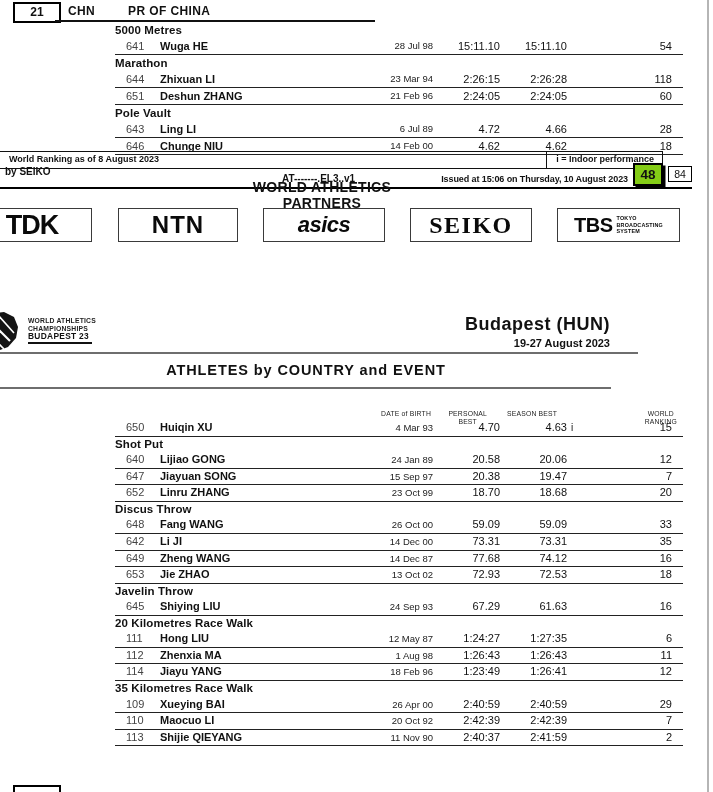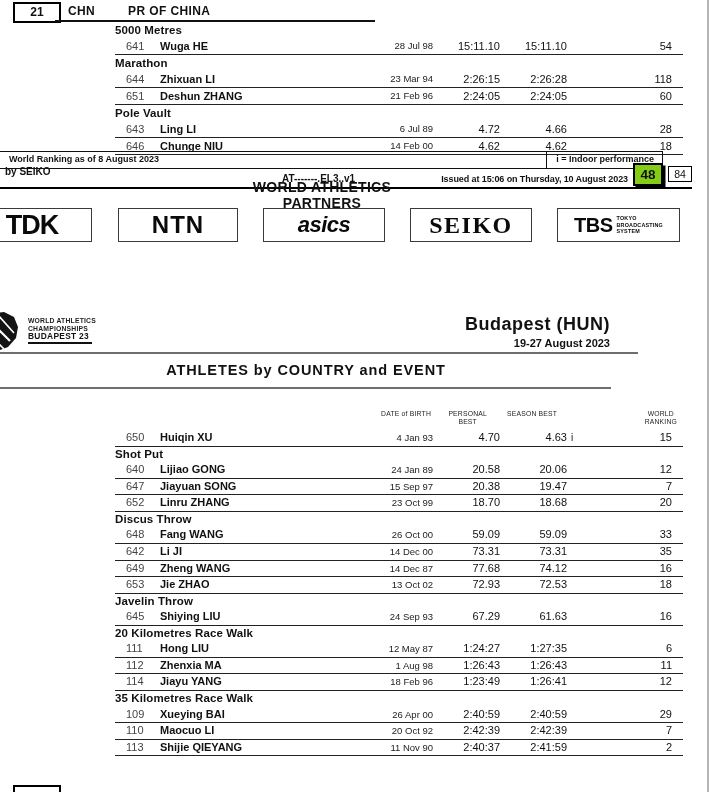--- a/index.html
+++ b/index.html
@@ -14,21 +14,21 @@
 
   
   .country-box{left:13px;top:2px;width:44px;height:17px;border:2px solid #000;
     text-align:center;font-weight:700;font-size:12px;line-height:17px;}
   .country-code{left:68px;top:4px;font-weight:700;font-size:12px;letter-spacing:.3px;}
   .country-name{left:128px;top:4px;font-weight:700;font-size:12px;letter-spacing:.4px;}
   .country-rule{left:55px;top:20px;width:320px;height:1.6px;background:#111;}
 
   .rows{left:115px;width:568px;}
   .rows-p1{top:22px;}
-  .rows-p2{top:430px;}
+  .rows-p2{top:420px;}
   .row{position:relative;}
   .rows-p1 .row{height:16px;line-height:16px;}
   .rows-p2 .row{height:15.57px;line-height:15.57px;}
   .event-row{font-weight:700;font-size:11.5px;letter-spacing:.1px;}
   .ath-row{border-bottom:1.3px solid #222;}
   .cell{position:absolute;white-space:nowrap;font-size:11px;}
   .cell.bib{left:11px;width:30px;font-weight:400;color:#444;}
   .cell.name{left:45px;font-weight:700;}
   .cell.dob{right:250px;text-align:left;font-size:9.5px;color:#222;}
   .cell.pb{right:183px;text-align:right;}
@@ -215,21 +215,21 @@
   <div class="ch-rank">
     <span>WORLD</span><br>
     <span>RANKING</span>
   </div>
 </div>
 
 <div class="abs rows rows-p2" id="rows-p2">
     <div class="row ath-row">
       <span class="cell bib">650</span>
       <span class="cell name">Huiqin XU</span>
-      <span class="cell dob">4 Jan 93</span>
+      <span class="cell dob">4 Mar 93</span>
       <span class="cell pb">4.70</span>
       <span class="cell sb">4.63</span>
       <span class="cell sbx">i</span>
       <span class="cell rank">15</span>
     </div>
     <div class="row event-row">Shot Put</div>
     <div class="row ath-row">
       <span class="cell bib">640</span>
       <span class="cell name">Lijiao GONG</span>
       <span class="cell dob">24 Jan 89</span>

